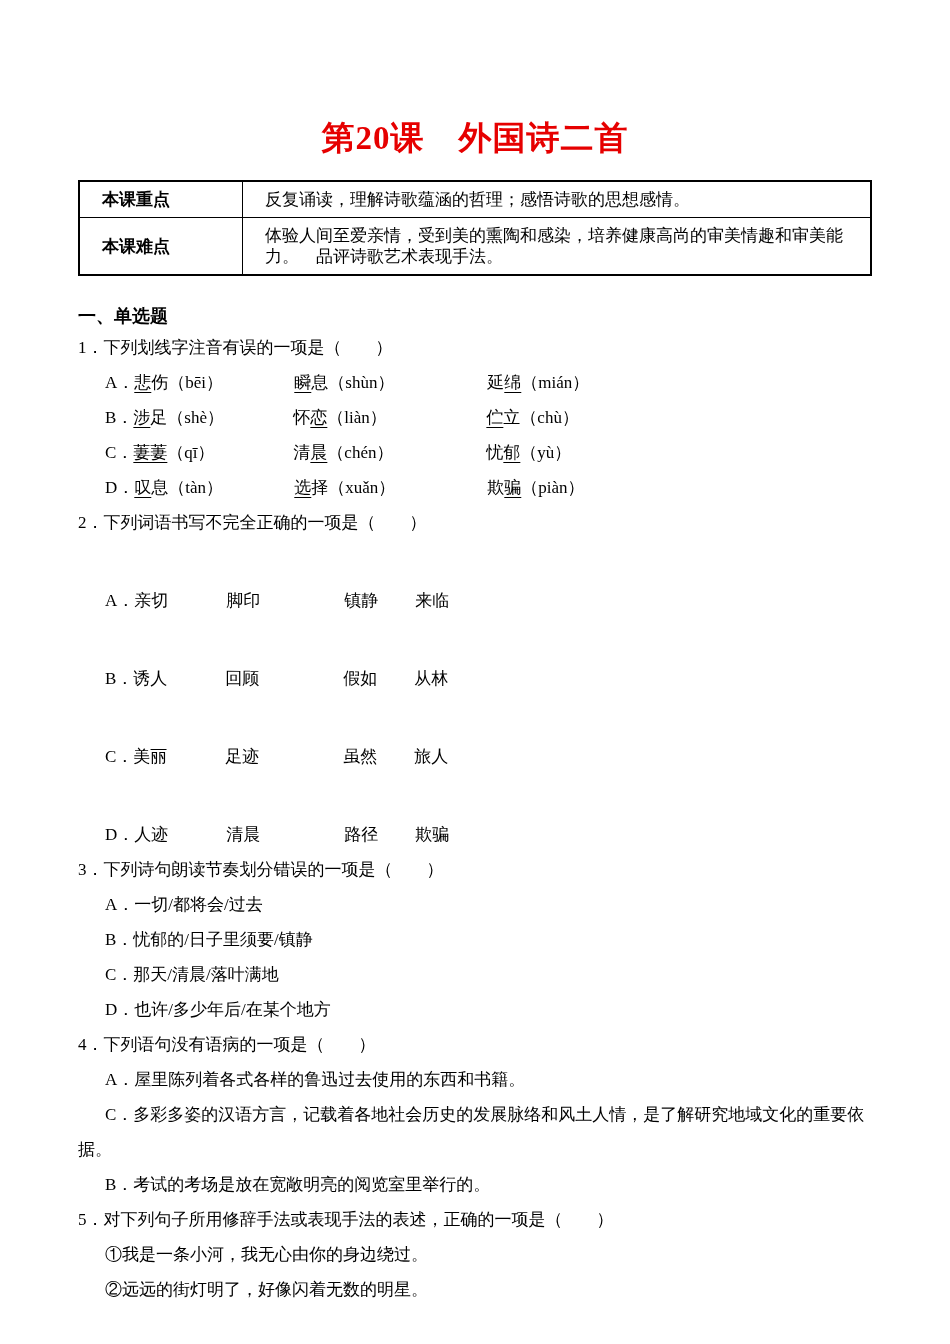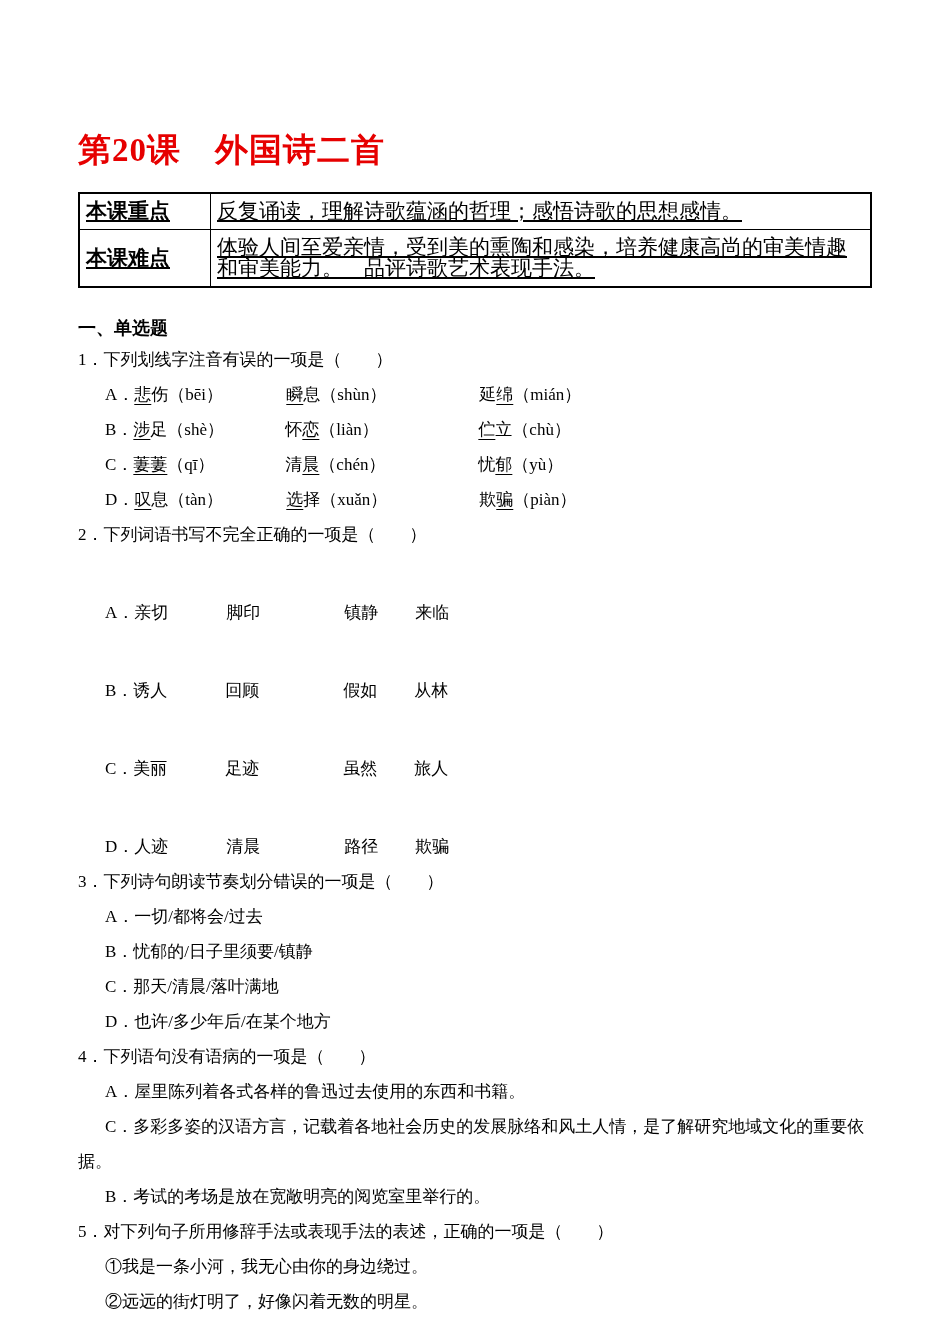--- a/index.html
+++ b/index.html
@@ -10,48 +10,48 @@
   }
   .page { padding: 112px 78px 0 78px; box-sizing: border-box; }
 
   .name-line { font-size: 17px; font-weight: bold; line-height: 22px; }
   .blank {
     display: inline-block; width: 118px; height: 15px;
     border-bottom: 1px solid #000; vertical-align: baseline;
   }
 
   .title {
-    margin: 18px 0 22px 0; 
+    margin: 6px 0 22px 0; text-align: center;
     font-size: 33px; font-weight: bold; line-height: 40px;
     letter-spacing: 1px;
   }
 
   table.info-table {
     width: 100%; border-collapse: collapse;
     border: 2px solid #000;
   }
   table.info-table td {
-    border: 1px solid #000; font-size: 21px; line-height: 21px;
-    padding: 7px 6px; vertical-align: middle; text-decoration: underline;
+    border: 1px solid #000; font-size: 17px; line-height: 21px;
+    padding: 7px 22px; vertical-align: middle;
   }
   td.label-cell { width: 118px; font-weight: bold; }
 
   .section-heading {
     margin: 26px 0 0 0; font-size: 18px; font-weight: bold; line-height: 28px;
   }
 
   .questions { font-size: 17px; font-family: Liberation Serif, serif; }
   .qline { margin: 0; line-height: 35px; }
   .opt { padding-left: 27px; }
   .optflow { text-indent: 27px; }
   .opt-label { display: inline-block; min-width: 28px; text-indent: 0; }
 
   .cell { display: inline-block; }
   .q1c1 { width: 152px; }
-  .q1c2 { width: 193px; }
+  .q1c2 { width: 193px; margin-left: 8px; }
   .q2c1 { width: 92px; }
   .q2c2 { width: 118px; }
   .q2c3 { width: 71px; margin-top: 43px; }
 
   u { text-decoration: underline; text-underline-offset: 4px; }
 </style>
 </head>
 <body>
 
 <div class="page">

